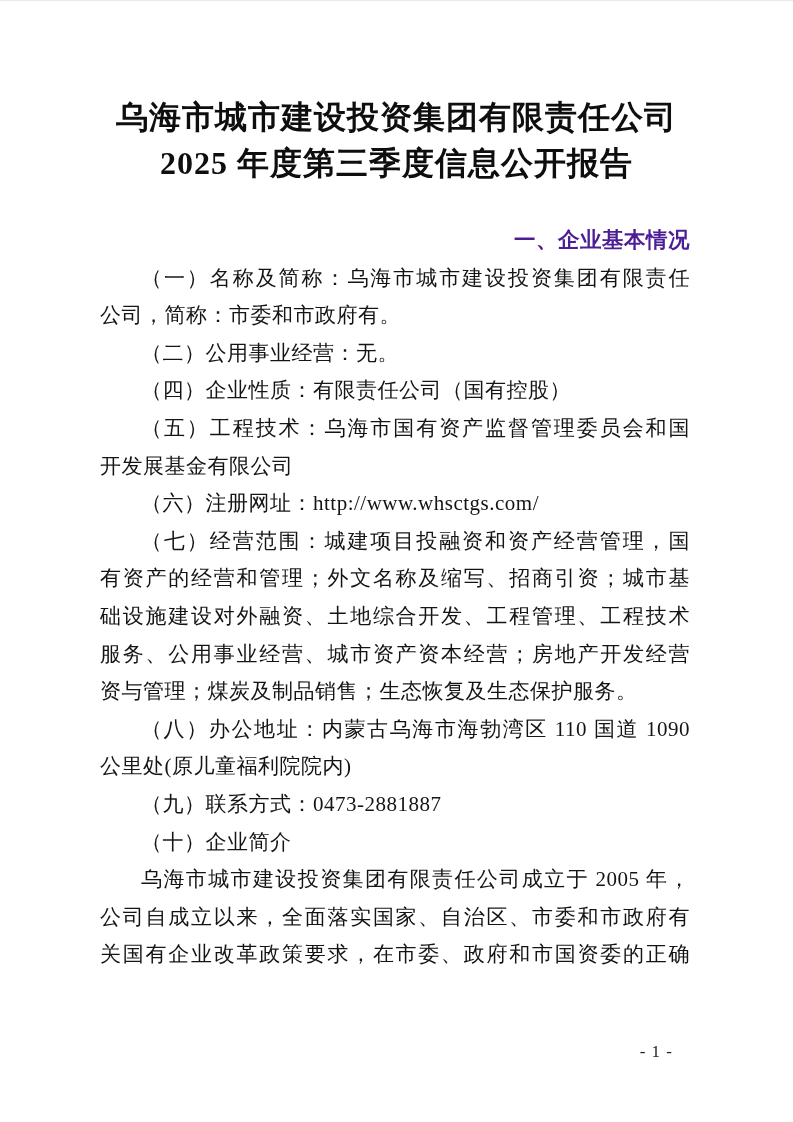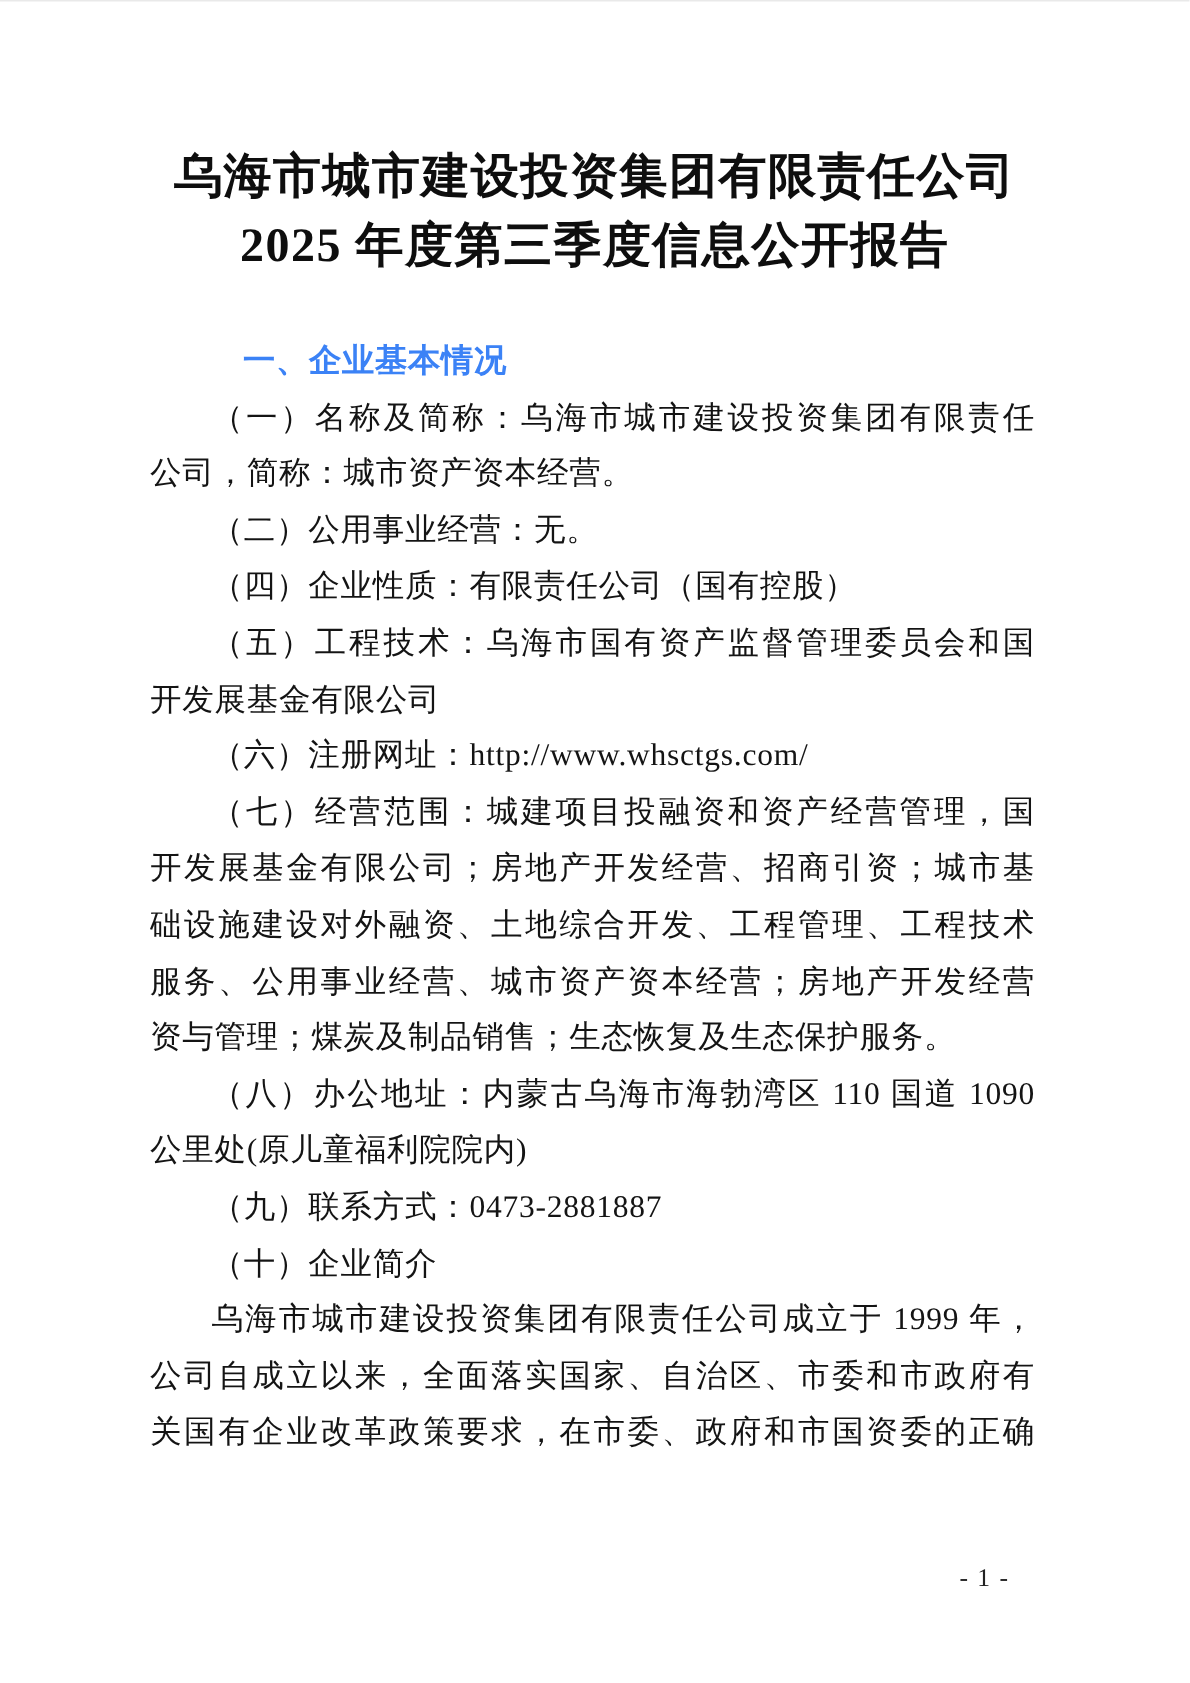--- a/index.html
+++ b/index.html
@@ -54,21 +54,22 @@
     text-align-last: justify;
     text-justify: inter-character;
   }
   .line.indent { text-indent: 41px; }
   .line.heading {
     font-family: Liberation Serif, serif;
     font-weight: 700;
     font-size: 21.5px;
     letter-spacing: 0.5px;
     text-indent: 62px;
-    color: #3b82f6;
+    color: #4c1d95;
+    text-align: right;
   }
   .page-number {
     position: absolute;
     top: 1042px;
     right: 120px;
     font-size: 17px;
     line-height: 20px;
     letter-spacing: 1px;
     color: #222;
   }
@@ -79,33 +80,33 @@
 <div class="scan-edge"></div>
 
 <h1 class="doc-title">
   <span class="t-line">乌海市城市建设投资集团有限责任公司</span>
   <span class="t-line">2025 年度第三季度信息公开报告</span>
 </h1>
 
 <div class="body-text">
   <div class="line heading">一、企业基本情况</div>
   <div class="line indent j">（一）名称及简称：乌海市城市建设投资集团有限责任</div>
-  <div class="line">公司，简称：城市资产资本经营。</div>
+  <div class="line">公司，简称：市委和市政府有。</div>
   <div class="line indent">（二）公用事业经营：无。</div>
   <div class="line indent">（四）企业性质：有限责任公司（国有控股）</div>
   <div class="line indent j">（五）工程技术：乌海市国有资产监督管理委员会和国</div>
   <div class="line">开发展基金有限公司</div>
   <div class="line indent">（六）注册网址：http://www.whsctgs.com/</div>
   <div class="line indent j">（七）经营范围：城建项目投融资和资产经营管理，国</div>
-  <div class="line j">开发展基金有限公司；房地产开发经营、招商引资；城市基</div>
+  <div class="line j">有资产的经营和管理；外文名称及缩写、招商引资；城市基</div>
   <div class="line j">础设施建设对外融资、土地综合开发、工程管理、工程技术</div>
   <div class="line j">服务、公用事业经营、城市资产资本经营；房地产开发经营</div>
   <div class="line">资与管理；煤炭及制品销售；生态恢复及生态保护服务。</div>
   <div class="line indent j">（八）办公地址：内蒙古乌海市海勃湾区 110 国道 1090</div>
   <div class="line">公里处(原儿童福利院院内)</div>
   <div class="line indent">（九）联系方式：0473-2881887</div>
   <div class="line indent">（十）企业简介</div>
-  <div class="line indent j">乌海市城市建设投资集团有限责任公司成立于 1999 年，</div>
+  <div class="line indent j">乌海市城市建设投资集团有限责任公司成立于 2005 年，</div>
   <div class="line j">公司自成立以来，全面落实国家、自治区、市委和市政府有</div>
   <div class="line j">关国有企业改革政策要求，在市委、政府和市国资委的正确</div>
 </div>
 
 <div class="page-number">- 1 -</div>
 
 </body></html>

